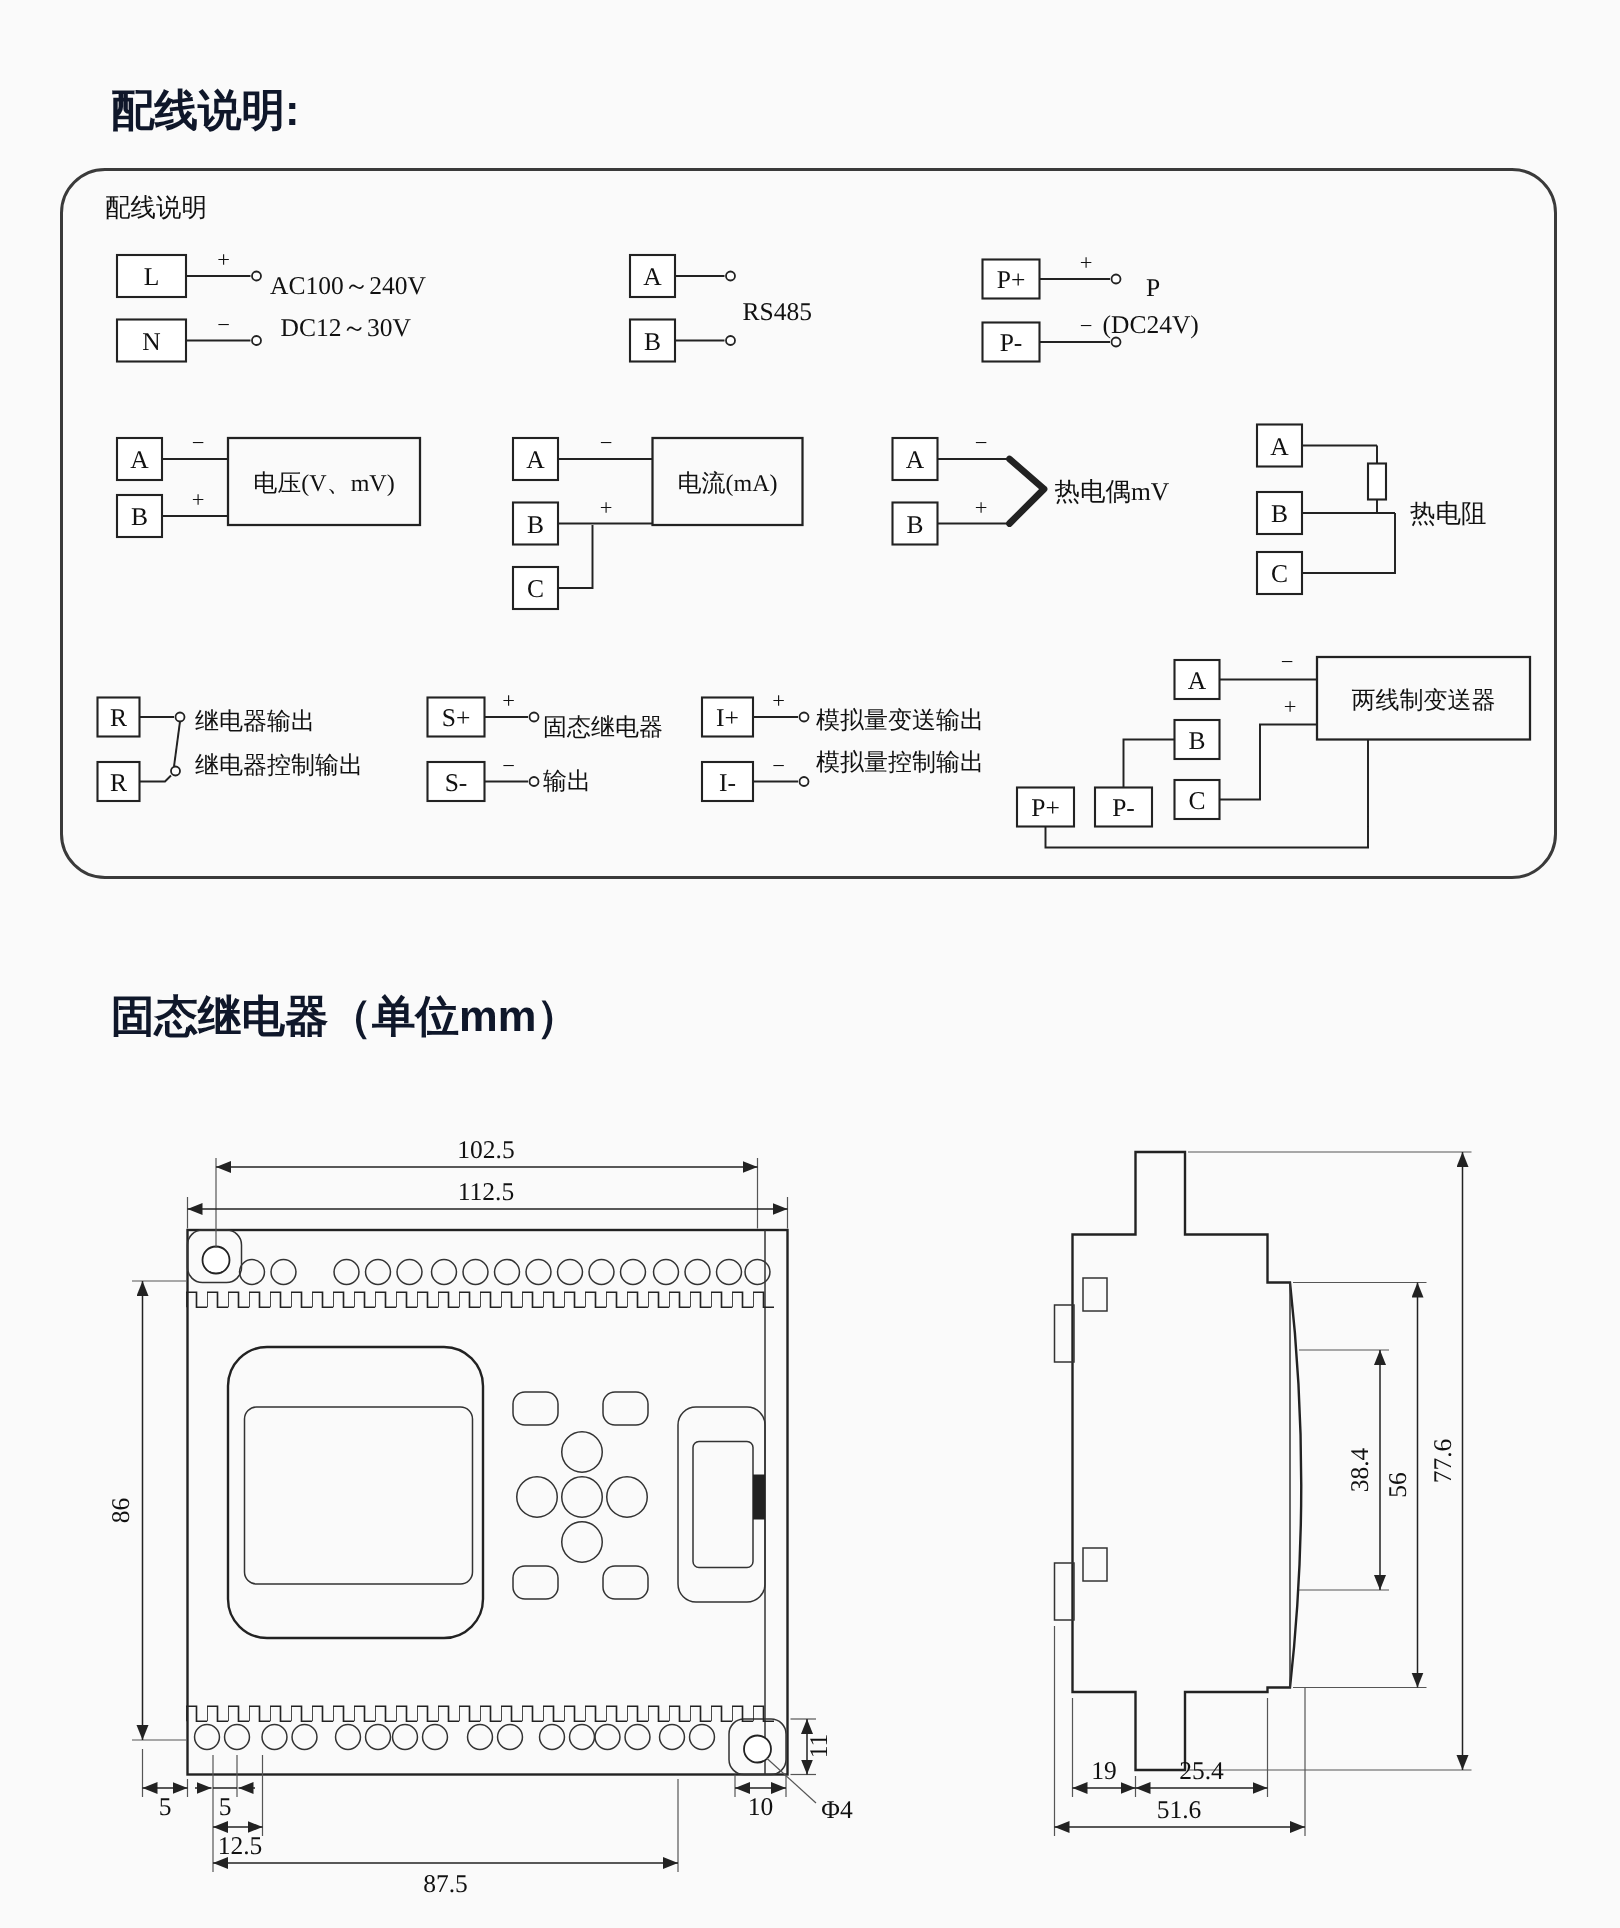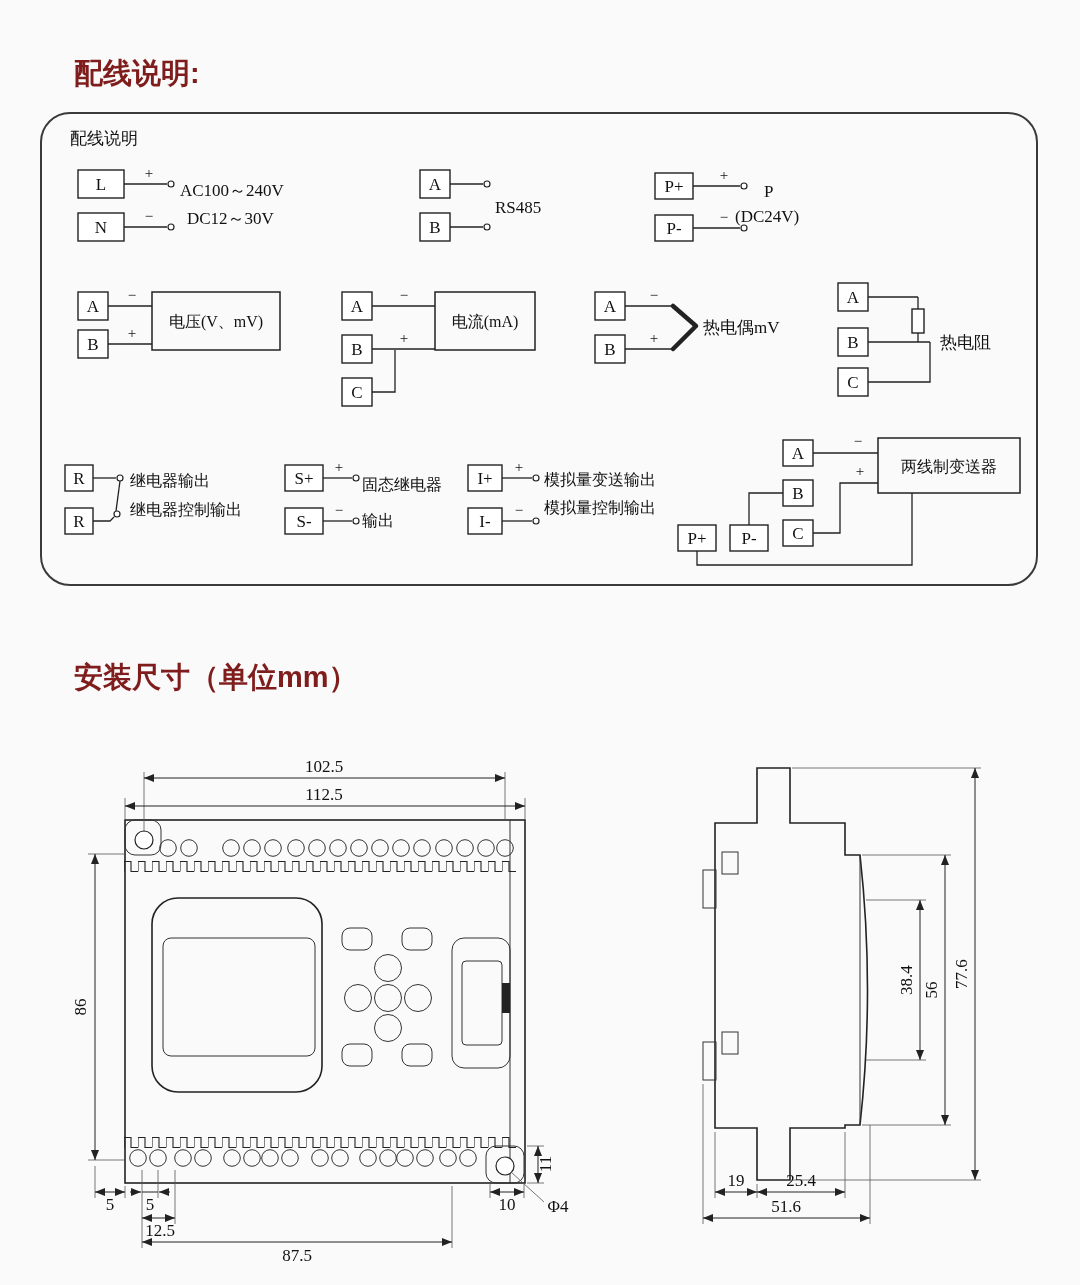--- a/index.html
+++ b/index.html
@@ -1,21 +1,21 @@
 <!DOCTYPE html>
 <html><head>
 <meta charset="utf-8">
 <style>
   html,body{margin:0;padding:0;}
   body{
     width:1080px;height:1285px;position:relative;
     background:#fafafa;color:#111;
     font-family:"Liberation Sans","DejaVu Sans",sans-serif;
   }
-  .title{position:absolute;font-weight:700;font-size:29px;color:#7f1d1d;}
+  .title{position:absolute;font-weight:700;font-size:29px;color:#0f172a;}
   #t1{left:74px;top:54px;}
   #t2{left:74px;top:658px;}
   .wbox{
     position:absolute;left:40px;top:112px;width:998px;height:474px;
     border:2px solid #3a3a3a;border-radius:30px;box-sizing:border-box;
     background:transparent;
   }
   svg.wsvg{position:absolute;left:40px;top:112px;}
   svg.dsvg{position:absolute;left:40px;top:740px;}
 
@@ -213,21 +213,21 @@
       <text class="cl" x="909" y="360">两线制变送器</text>
       <line class="wire" x1="773" y1="341" x2="838" y2="341"></line>
       <text class="sign" x="818" y="334">−</text>
       <polyline class="wire" points="838,371 800,371 800,421 773,421"></polyline>
       <text class="sign" x="820" y="364">+</text>
       <polyline class="wire" points="709,413 709,381 743,381"></polyline>
       <polyline class="wire" points="657,439 657,453 872,453 872,381"></polyline>
     </g>
   </svg>
 
-  <div id="t2" class="title">安装尺寸（单位mm）</div>
+  <div id="t2" class="title">固态继电器（单位mm）</div>
 
   <svg class="dsvg" width="1000" height="545" viewBox="0 0 1000 545">
     <defs>
       <marker id="arr" markerWidth="11" markerHeight="9" refX="10" refY="4" orient="auto-start-reverse" markerUnits="userSpaceOnUse">
         <path d="M0,0 L10,4 L0,8 Z" fill="#222"></path>
       </marker>
       <pattern id="zz" width="14" height="12" patternUnits="userSpaceOnUse">
         <path d="M0,11.5 L0,1.5 L7,1.5 L7,11.5 L14,11.5" fill="none" stroke="#222" stroke-width="1.1"></path>
       </pattern>
     </defs>

